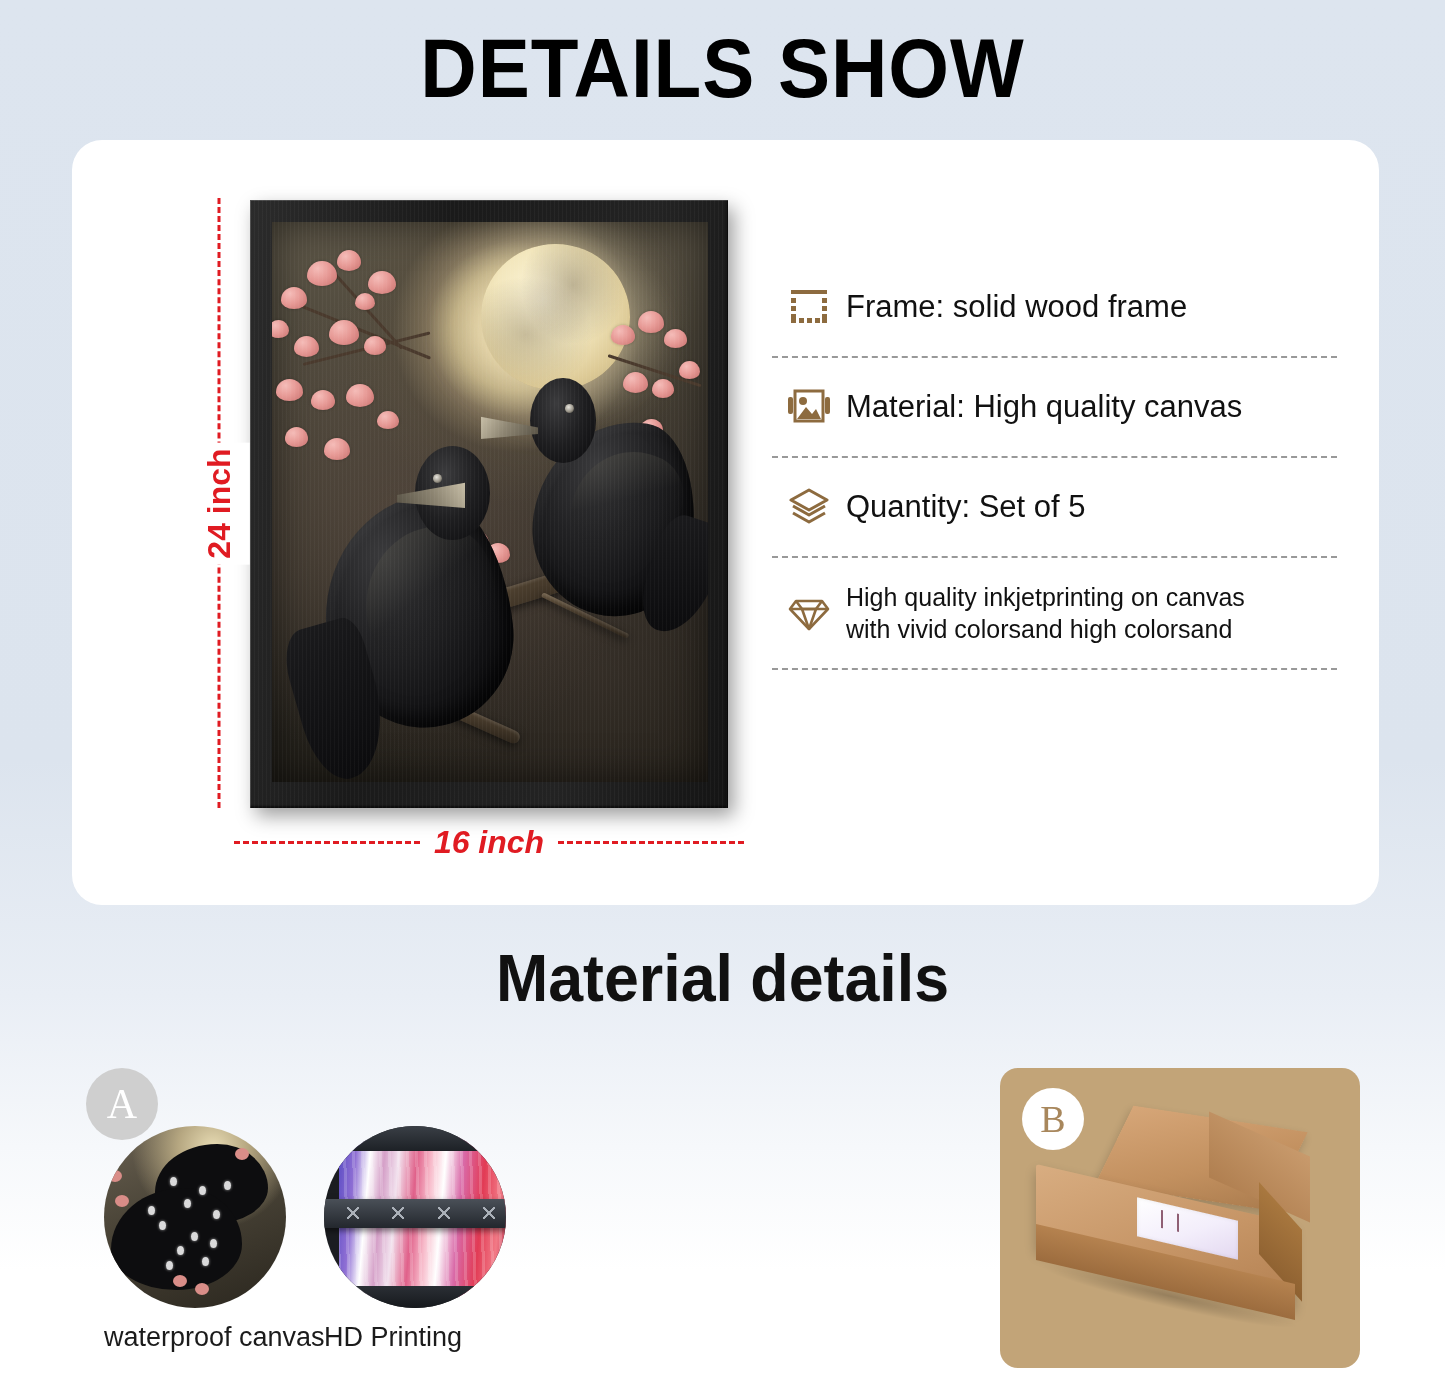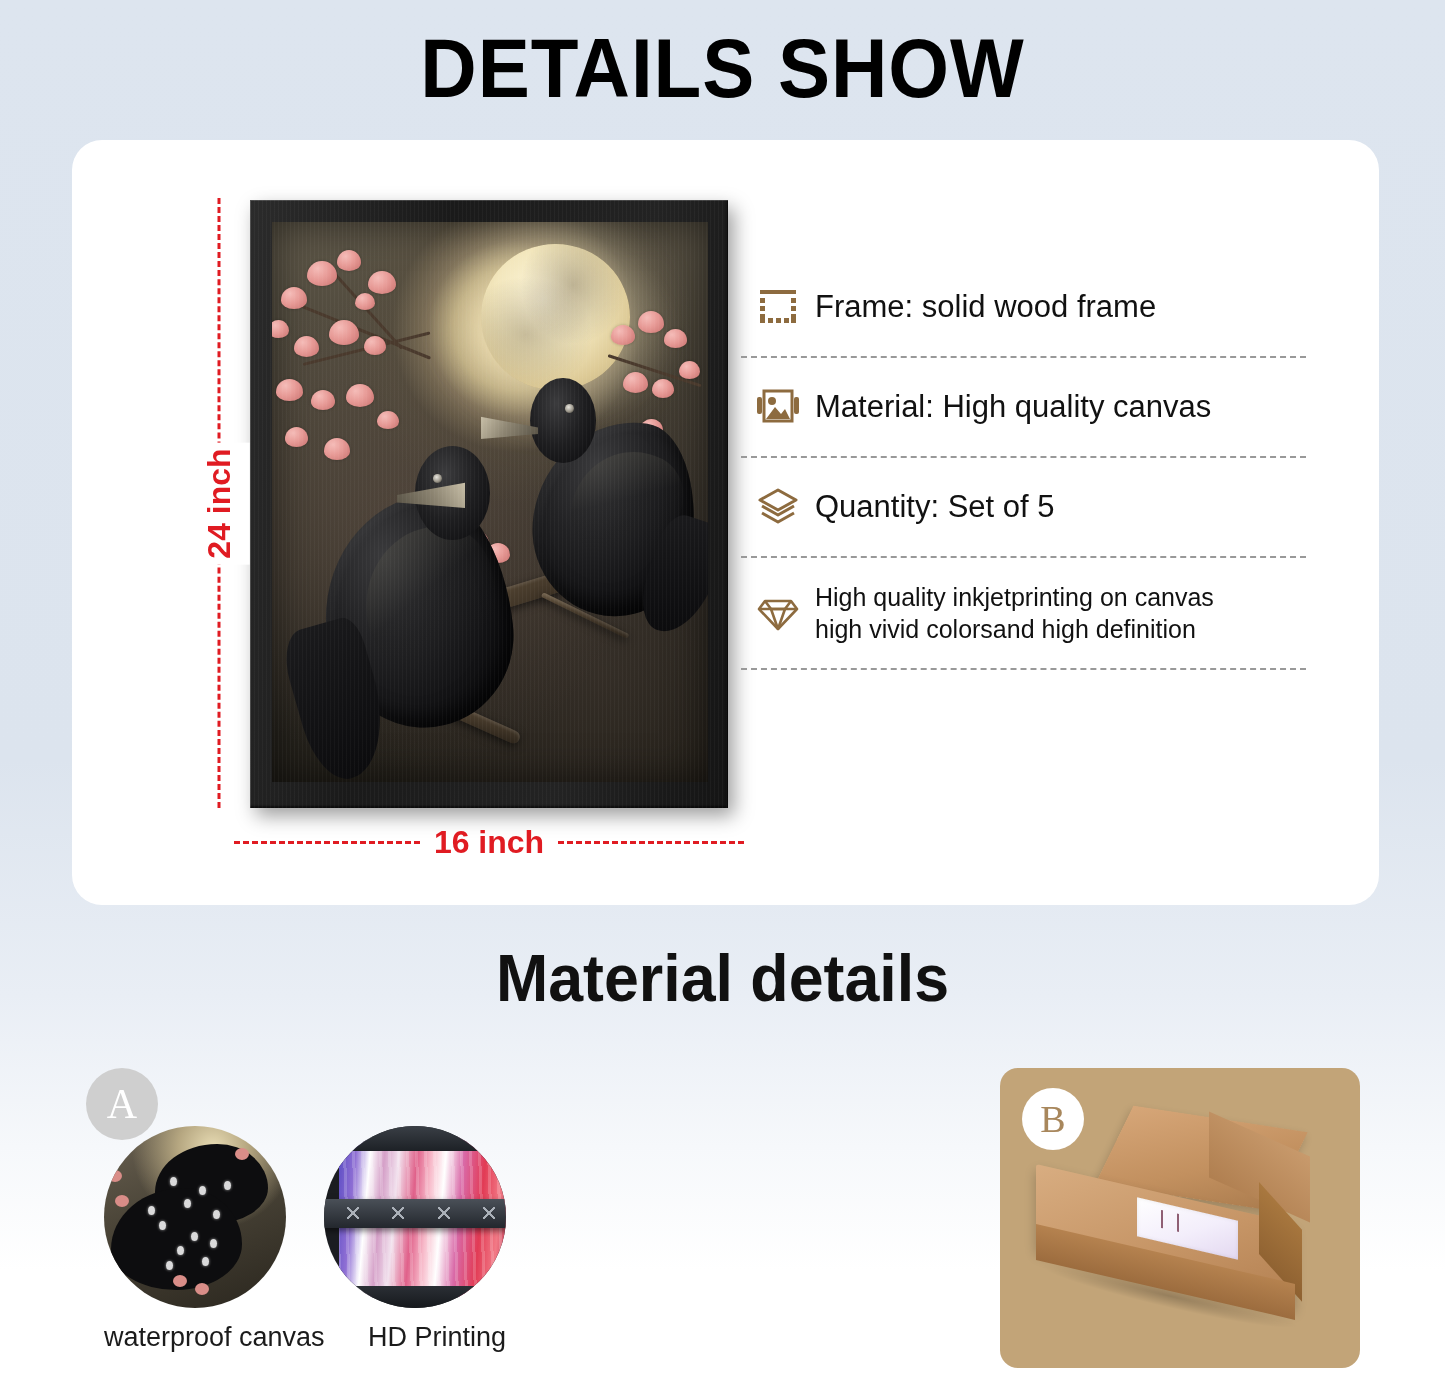--- a/index.html
+++ b/index.html
@@ -164,25 +164,25 @@
     white-space:nowrap;
     font-family:"Liberation Sans", sans-serif;
   }
   .dim-h{
     position:absolute; left: 52px; top: 648px;
     width: 510px; height: 48px;
     display:flex; align-items:center; justify-content:center; gap:14px;
     color:#e01b22; font-size:32px; font-weight:600;
   }
   .dim-h .seg{ flex:1; border-top:3px dashed #e01b22; height:0; }
-  .dim-h .label{ white-space:nowrap; }
+  .dim-h .label{ white-space:nowrap;font-style:italic; }
 
   
   .features{
-    position:absolute; left: 669px; top: 118px;
+    position:absolute; left: 700px; top: 118px;
     width: 565px;
   }
   .feature-row{
     display:flex; align-items:center;
     min-height: 100px;
     padding: 6px 0 6px 0;
     border-bottom: 2px dashed #999;
   }
   .feature-row:last-child{ border-bottom: 2px dashed #999; }
   .feature-icon{
@@ -216,21 +216,21 @@
     background:#cfcfcf; color:#fff;
     display:flex; align-items:center; justify-content:center;
     font-size: 42px; font-weight:500;
     font-family:"Liberation Serif", serif;
     z-index:3;
   }
   .thumbs{
     position:absolute; left:18px; top: 58px;
     display:flex; gap: 38px;
   }
-  .thumb-item{ width: 182px; text-align:right; }
+  .thumb-item{ width: 182px; text-align:left; }
   .thumb-circle{
     width: 182px; height: 182px; border-radius:50%;
     overflow:hidden; position:relative;
     background:#ddd;
   }
   .thumb-label{
     margin-top: 14px;
     font-size: 27px; color:#1b1b1b;
     font-family:"Liberation Sans", sans-serif;
     white-space:nowrap;
@@ -507,21 +507,21 @@
             <path d="M10 9 L36 9 L42 17 L23 37 L4 17 Z"></path>
             <path d="M4 17 L42 17"></path>
             <path d="M10 9 L16 17 L23 37"></path>
             <path d="M36 9 L30 17 L23 37"></path>
             <path d="M16 17 L30 17"></path>
           </g>
         </svg>
       </div>
       <div class="feature-text">
         <span>High quality inkjetprinting on canvas</span><br>
-        <span>high vivid colorsand high definition</span>
+        <span>with vivid colorsand high colorsand</span>
       </div>
     </div>
   </div>
 </div>
 
 <div class="section-title">Material details</div>
 
 <div class="group-a">
   <div class="badge">A</div>
 

